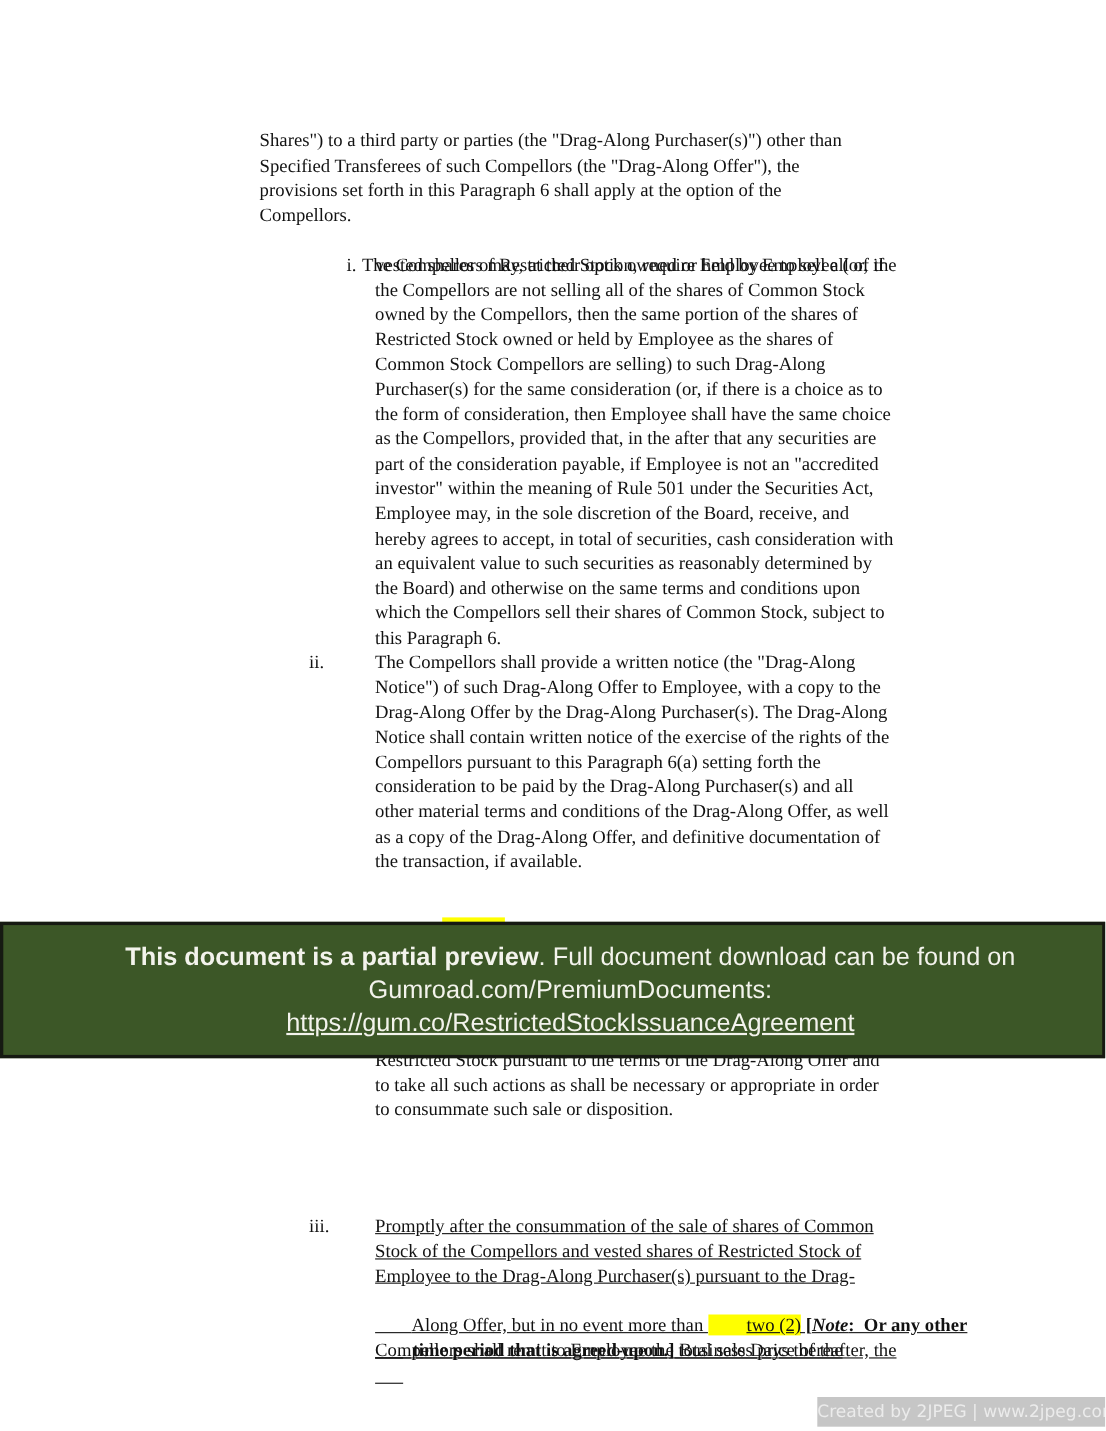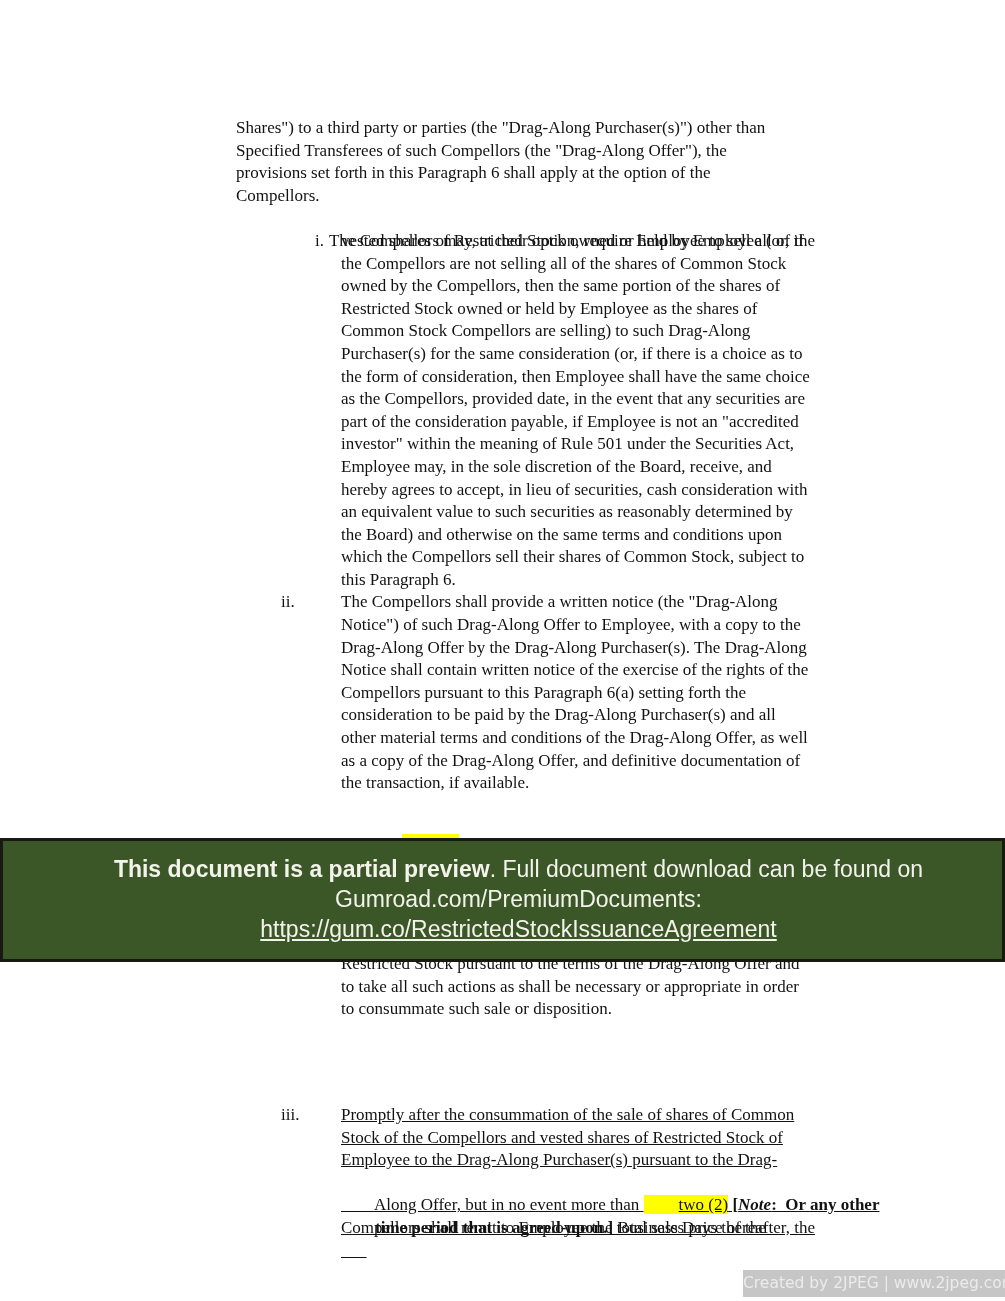--- a/index.html
+++ b/index.html
@@ -78,25 +78,25 @@
         <span class="marker">i.</span><span>The Compellors may, at their option, require Employee to sell all of the</span>
       </div>
       <div>
           <div class="line ind-cont">vested shares of Restricted Stock owned or held by Employee (or, if</div>
           <div class="line ind-cont">the Compellors are not selling all of the shares of Common Stock</div>
           <div class="line ind-cont">owned by the Compellors, then the same portion of the shares of</div>
           <div class="line ind-cont">Restricted Stock owned or held by Employee as the shares of</div>
           <div class="line ind-cont">Common Stock Compellors are selling) to such Drag-Along</div>
           <div class="line ind-cont">Purchaser(s) for the same consideration (or, if there is a choice as to</div>
           <div class="line ind-cont">the form of consideration, then Employee shall have the same choice</div>
-          <div class="line ind-cont">as the Compellors, provided date, in the event that any securities are</div>
+          <div class="line ind-cont">as the Compellors, provided that, in the after that any securities are</div>
           <div class="line ind-cont">part of the consideration payable, if Employee is not an "accredited</div>
           <div class="line ind-cont">investor" within the meaning of Rule 501 under the Securities Act,</div>
           <div class="line ind-cont">Employee may, in the sole discretion of the Board, receive, and</div>
-          <div class="line ind-cont">hereby agrees to accept, in lieu of securities, cash consideration with</div>
+          <div class="line ind-cont">hereby agrees to accept, in total of securities, cash consideration with</div>
           <div class="line ind-cont">an equivalent value to such securities as reasonably determined by</div>
           <div class="line ind-cont">the Board) and otherwise on the same terms and conditions upon</div>
           <div class="line ind-cont">which the Compellors sell their shares of Common Stock, subject to</div>
           <div class="line ind-cont">this Paragraph 6.</div>
         </div>
     </div>
 
     <div class="li">
       <span class="num">ii.</span>
       <div>

